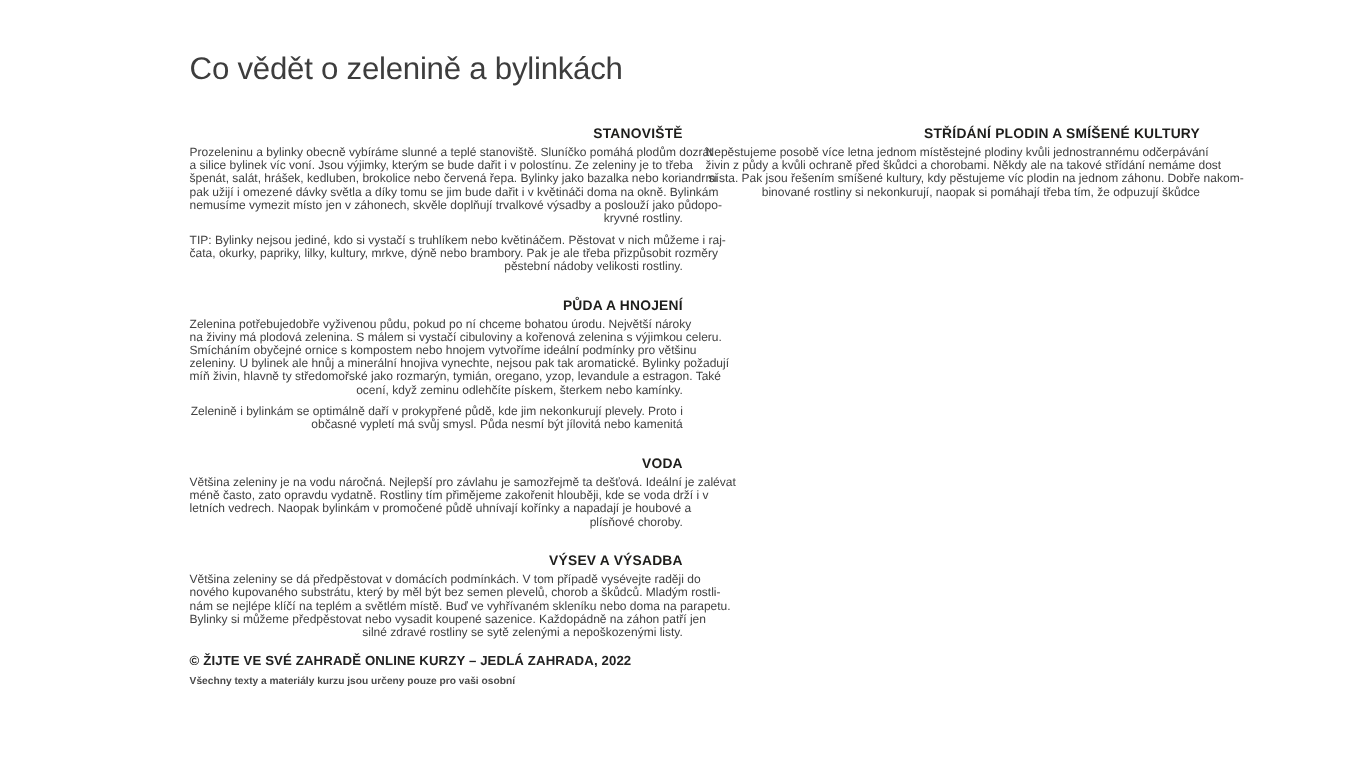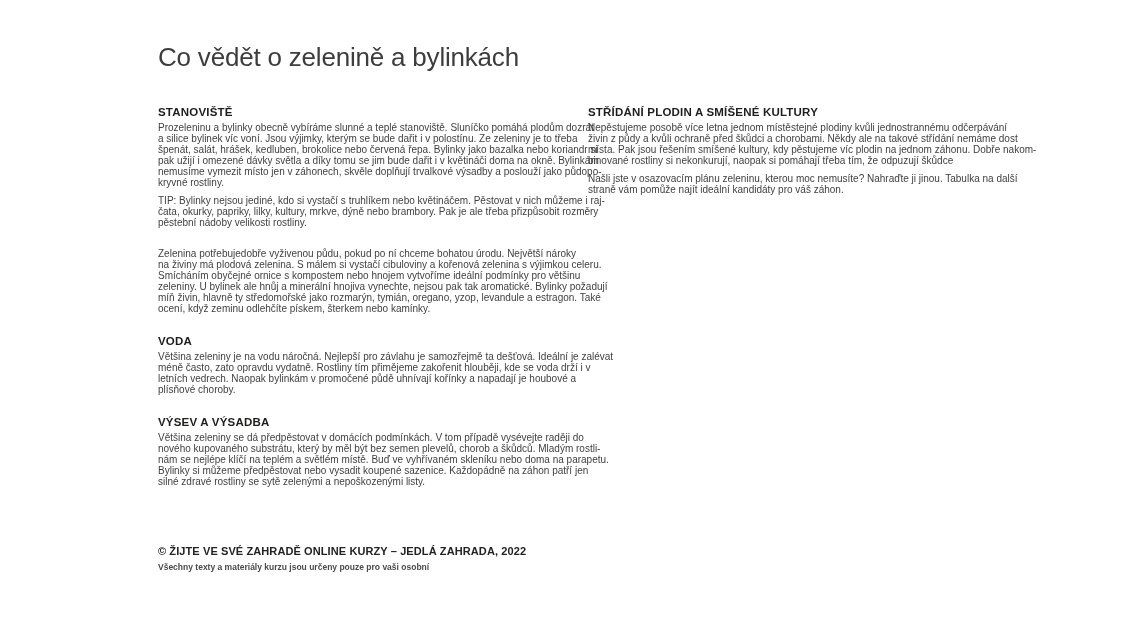--- a/index.html
+++ b/index.html
@@ -16,21 +16,21 @@
     left:158px;
     top:44px;
     margin:0;
     font-size:26px;
     line-height:27px;
     font-weight:400;
     color:#3d3d3d;
     letter-spacing:-0.2px;
     white-space:pre;
   }
-  .col{position:absolute;top:105px;}
+  .col{position:absolute;top:105px;text-align:right;}
   .col-left{left:158px;width:411px;}
   .col-right{left:588px;width:412px;}
   .section:not(:first-child){margin-top:20px;}
   .section h2{
     margin:0 0 3px 0;
     font-size:11.5px;
     line-height:14px;
     font-weight:700;
     color:#1d1d1b;
     letter-spacing:0.2px;
@@ -81,26 +81,29 @@
 špenát, salát, hrášek, kedluben, brokolice nebo červená řepa. Bylinky jako bazalka nebo koriandr si
 pak užijí i omezené dávky světla a díky tomu se jim bude dařit i v květináči doma na okně. Bylinkám
 nemusíme vymezit místo jen v záhonech, skvěle doplňují trvalkové výsadby a poslouží jako půdopo-
 kryvné rostliny.</p>
       <p>TIP: Bylinky nejsou jediné, kdo si vystačí s truhlíkem nebo květináčem. Pěstovat v nich můžeme i raj-
 čata, okurky, papriky, lilky, kultury, mrkve, dýně nebo brambory. Pak je ale třeba přizpůsobit rozměry
 pěstební nádoby velikosti rostliny.</p>
     </div>
 
     <div class="section">
+      <h2>PŮDA A HNOJENÍ</h2>
       <p>Zelenina potřebujedobře vyživenou půdu, pokud po ní chceme bohatou úrodu. Největší nároky
 na živiny má plodová zelenina. S málem si vystačí cibuloviny a kořenová zelenina s výjimkou celeru.
 Smícháním obyčejné ornice s kompostem nebo hnojem vytvoříme ideální podmínky pro většinu
 zeleniny. U bylinek ale hnůj a minerální hnojiva vynechte, nejsou pak tak aromatické. Bylinky požadují
 míň živin, hlavně ty středomořské jako rozmarýn, tymián, oregano, yzop, levandule a estragon. Také
 ocení, když zeminu odlehčíte pískem, šterkem nebo kamínky.</p>
+      <p>Zelenině i bylinkám se optimálně daří v prokypřené půdě, kde jim nekonkurují plevely. Proto i
+občasné vypletí má svůj smysl. Půda nesmí být jílovitá nebo kamenitá</p>
     </div>
 
     <div class="section">
       <h2>VODA</h2>
       <p>Většina zeleniny je na vodu náročná. Nejlepší pro závlahu je samozřejmě ta dešťová. Ideální je zalévat
 méně často, zato opravdu vydatně. Rostliny tím přimějeme zakořenit hlouběji, kde se voda drží i v
 letních vedrech. Naopak bylinkám v promočené půdě uhnívají kořínky a napadají je houbové a
 plísňové choroby.</p>
     </div>
 
@@ -116,22 +119,20 @@
   </div>
 
   <div class="col col-right">
 
     <div class="section">
       <h2>STŘÍDÁNÍ PLODIN A SMÍŠENÉ KULTURY</h2>
       <p>Nepěstujeme posobě více letna jednom místěstejné plodiny kvůli jednostrannému odčerpávání
 živin z půdy a kvůli ochraně před škůdci a chorobami. Někdy ale na takové střídání nemáme dost
 místa. Pak jsou řešením smíšené kultury, kdy pěstujeme víc plodin na jednom záhonu. Dobře nakom-
 binované rostliny si nekonkurují, naopak si pomáhají třeba tím, že odpuzují škůdce</p>
-      <p>Našli jste v osazovacím plánu zeleninu, kterou moc nemusíte? Nahraďte ji jinou. Tabulka na další
-straně vám pomůže najít ideální kandidáty pro váš záhon.</p>
     </div>
 
   </div>
 
   <div class="footer">
     <div class="footer-copyright">© ŽIJTE VE SVÉ ZAHRADĚ ONLINE KURZY – JEDLÁ ZAHRADA, 2022</div>
     <div class="footer-line">Všechny texty a materiály kurzu jsou určeny pouze pro vaši osobní</div>
     <div class="footer-line">potřebu a nelze je dále šířit bez souhlasu Flera s.r.o.</div>
   </div>
 

